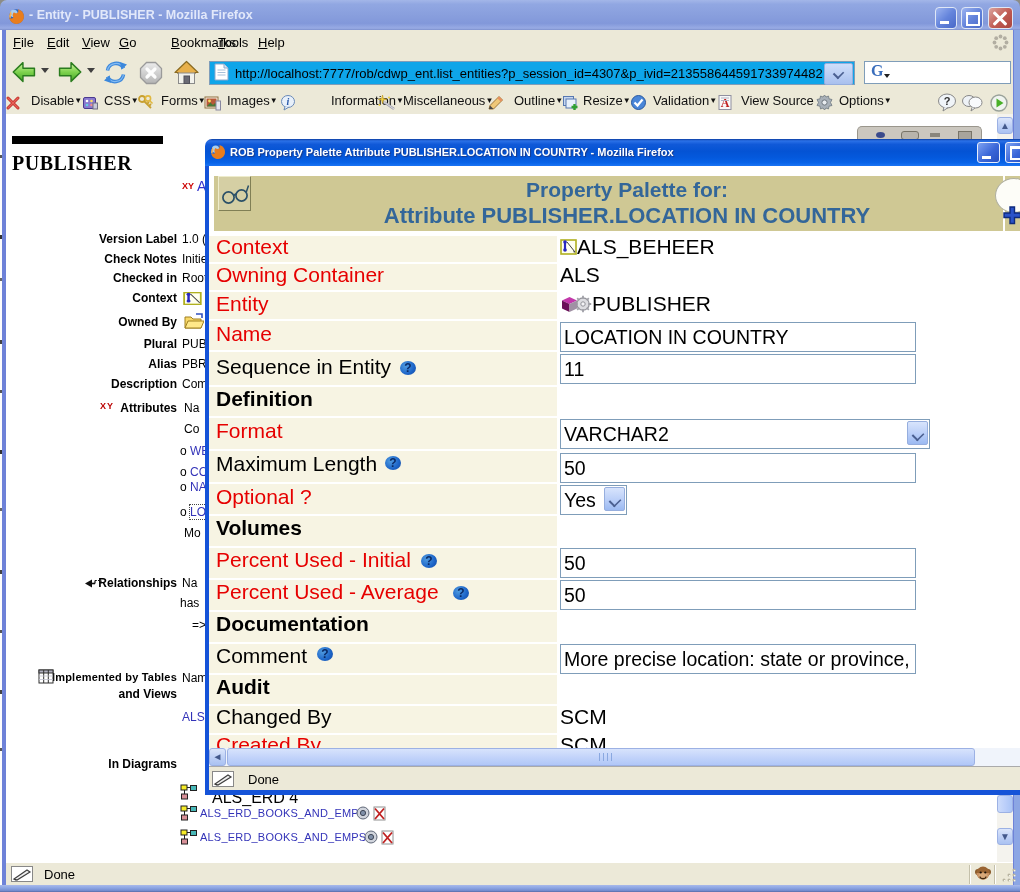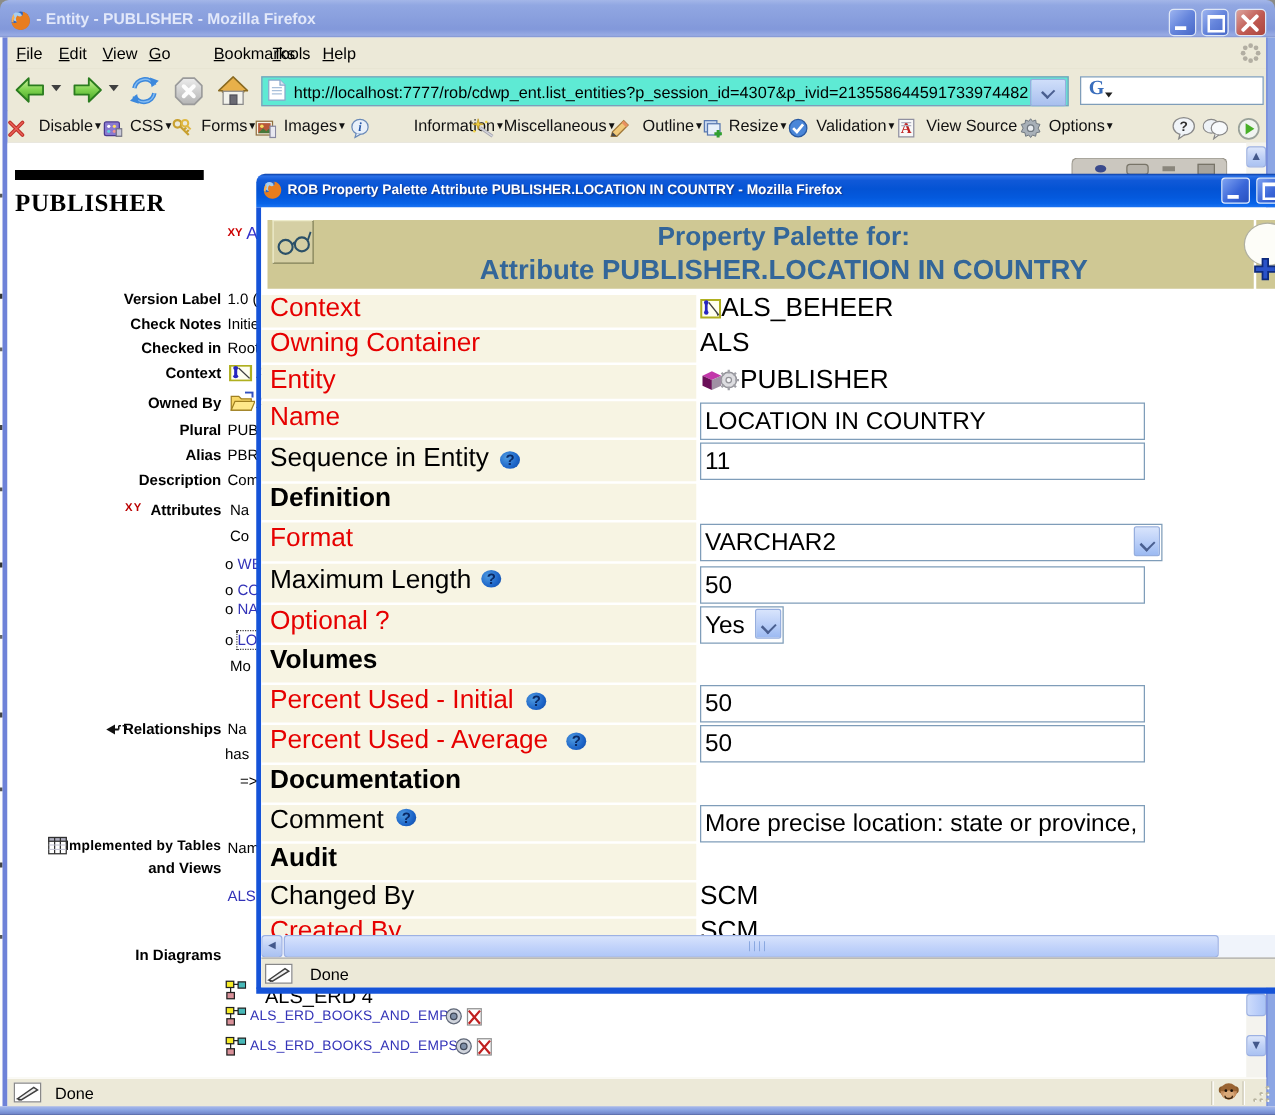--- a/index.html
+++ b/index.html
@@ -24,21 +24,21 @@
   .b-close:before{transform:rotate(45deg);}
   .b-close:after{transform:rotate(-45deg);}
   #menubar{left:6px;top:30px;width:1007px;height:25px;background:#ece9d8;border-bottom:1px solid #d8d4c0;}
   .menuitem{position:absolute;top:5px;font-size:13px;color:#000;}
   .menuitem u{text-decoration:underline;}
   #navbar{left:6px;top:55px;width:1007px;height:33px;background:#ece9d8;border-bottom:1px solid #c8c4ae;}
   #devbar{left:6px;top:88px;width:1007px;height:26px;background:#ece9d8;border-bottom:1px solid #b8b4a0;}
   .devtxt{position:absolute;top:5px;font-size:13px;color:#111;}
   .caret{font-size:8px;vertical-align:2px;}
   
-  #urlbox{position:absolute;left:203px;top:6px;width:646px;height:24px;background:#5eead4;
+  #urlbox{position:absolute;left:203px;top:6px;width:646px;height:24px;background:#0ea5e9;
     border:1px solid #7f9db9;box-sizing:border-box;}
   #urltext{position:absolute;left:25px;top:4px;font-size:13px;color:#000;white-space:nowrap;}
   #urldrop{position:absolute;right:1px;top:1px;width:27px;height:20px;
     background:linear-gradient(180deg,#cfdefa,#a9c0ee);border:1px solid #96aede;border-radius:2px;}
   #urldrop:after{content:"";position:absolute;left:9px;top:5px;width:7px;height:7px;
     border-left:2px solid #4a5f90;border-bottom:2px solid #4a5f90;transform:rotate(-45deg) scale(1,0.8);}
   #gbox{position:absolute;left:858px;top:6px;width:147px;height:23px;background:#fff;
     border:1px solid #7f9db9;box-sizing:border-box;}
   
   #leftsliver{left:0;top:30px;width:2px;height:855px;background:#fdfdfd;}

